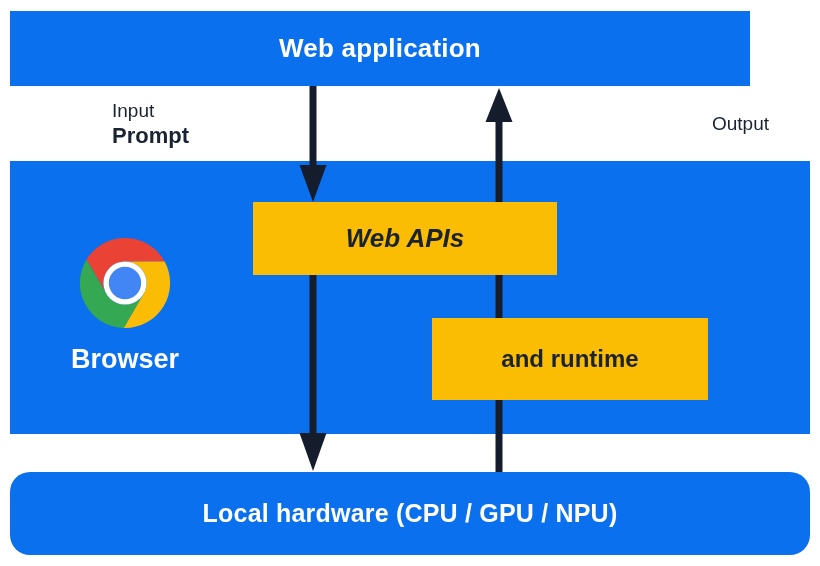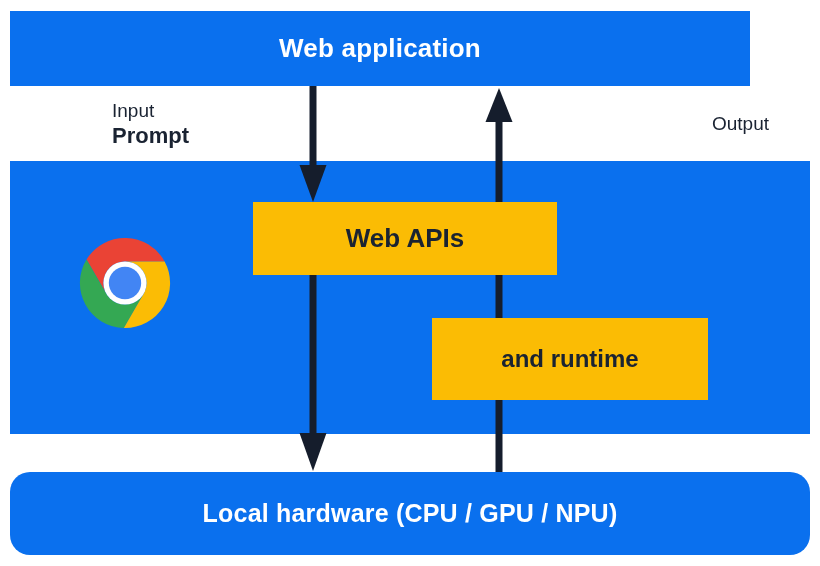--- a/index.html
+++ b/index.html
@@ -33,20 +33,21 @@
   .arrows { position: absolute; left: 0; top: 0; z-index: 5; pointer-events: none; }
   .yellow-box {
     position: absolute; z-index: 10;
     background: #fbbc04;
     display: flex; flex-direction: column; align-items: center; justify-content: center;
     color: #1a2332; font-weight: 700; text-align: center;
   }
   .box-webapis {
     left: 253px; top: 202px; width: 304px; height: 73px;
     font-size: 26px;
+    font-style: italic;
   }
   .box-builtin {
     left: 432px; top: 318px; width: 276px; height: 82px;
     font-size: 24px; line-height: 30px;
   }
   .chrome-logo { position: absolute; left: 76px; top: 234px; z-index: 3; }
   .browser-label {
     position: absolute; left: 40px; top: 344px; width: 170px; z-index: 3;
     text-align: center; color: #ffffff; font-size: 27px; font-weight: 700;
   }
@@ -70,20 +71,21 @@
 
   <div class="blue-panel panel-mid"></div>
 
   <svg class="chrome-logo" width="98" height="98" viewBox="0 0 100 100" aria-hidden="true">
     <path fill="#ea4335" d="M90.4 28 A46 46 0 0 0 10.75 26 L30.95 61 A22 22 0 0 1 50 28 Z"></path>
     <path fill="#34a853" d="M10.75 26 A46 46 0 0 0 48.85 96 L69.05 61 A22 22 0 0 1 30.95 61 Z"></path>
     <path fill="#fbbc05" d="M48.85 96 A46 46 0 0 0 90.4 28 L50 28 A22 22 0 0 1 69.05 61 Z"></path>
     <circle cx="50" cy="50" r="22" fill="#ffffff"></circle>
     <circle cx="50" cy="50" r="16.5" fill="#4285f4"></circle>
   </svg>
+  <div class="browser-label">Browser</div>
 
   <svg class="arrows" width="820" height="566" viewBox="0 0 820 566" aria-hidden="true">
     <g fill="#151d2c" stroke="#151d2c">
       <line x1="313" y1="86" x2="313" y2="168" stroke-width="7"></line>
       <polygon points="299.5,165 326.5,165 313,202" stroke="none"></polygon>
       <line x1="313" y1="275" x2="313" y2="436" stroke-width="7"></line>
       <polygon points="299.5,433 326.5,433 313,471" stroke="none"></polygon>
     </g>
     <g fill="#151d2c" stroke="#151d2c">
       <line x1="499" y1="472" x2="499" y2="120" stroke-width="7"></line>

